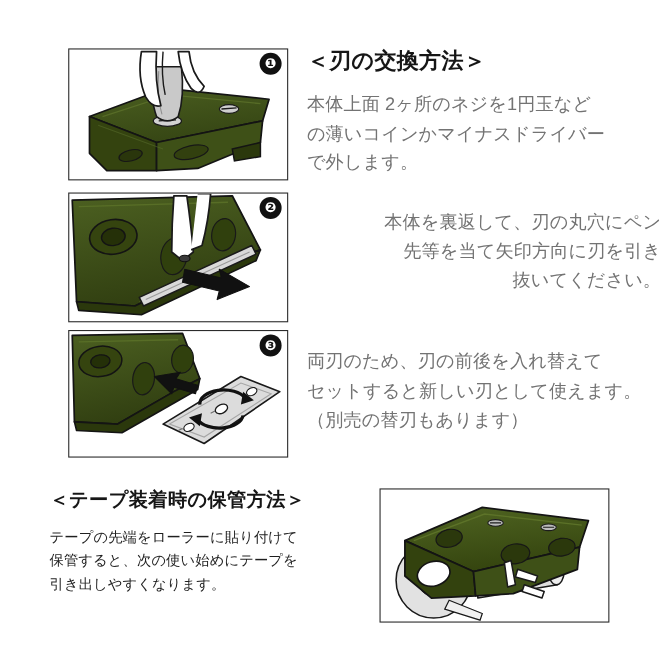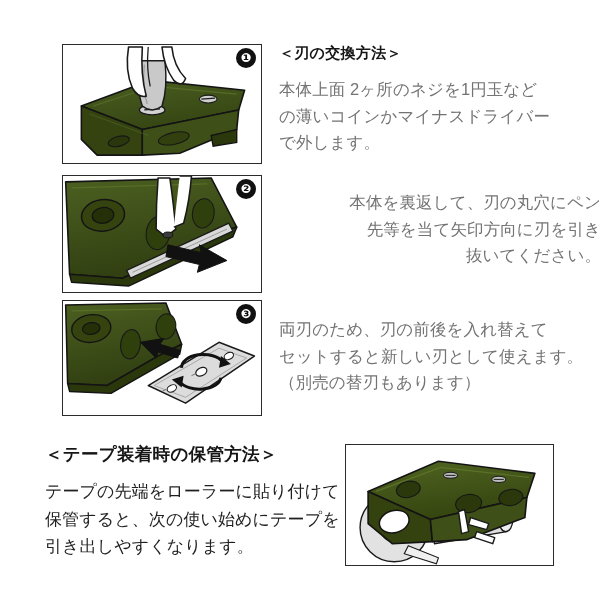--- a/index.html
+++ b/index.html
@@ -65,21 +65,21 @@
     z-index: 5;
   }
 
   .step-text {
     position: absolute;
     left: 279px;
     top: 0;
     width: 322px;
   }
   .step-heading {
-    font-size: 15px;
+    font-size: 20px;
     font-weight: 700;
     letter-spacing: 0.3px;
     margin: 0 0 14px 0;
     line-height: 1.2;
     color: #161616;
   }
   .step-body {
     font-size: 16.5px;
     line-height: 1.62;
     margin: 0;
@@ -105,21 +105,21 @@
   }
   .storage-heading {
     font-size: 17.5px;
     font-weight: 700;
     letter-spacing: 0.3px;
     margin: 0 0 13px 0;
     line-height: 1.2;
     color: #161616;
   }
   .storage-body {
-    font-size: 17px;
+    font-size: 13px;
     line-height: 1.62;
     margin: 0;
     color: #1f1f1f;
     letter-spacing: 0.1px;
   }
   .storage-panel {
     position: absolute;
     left: 345px;
     top: 4px;
     width: 209px;

